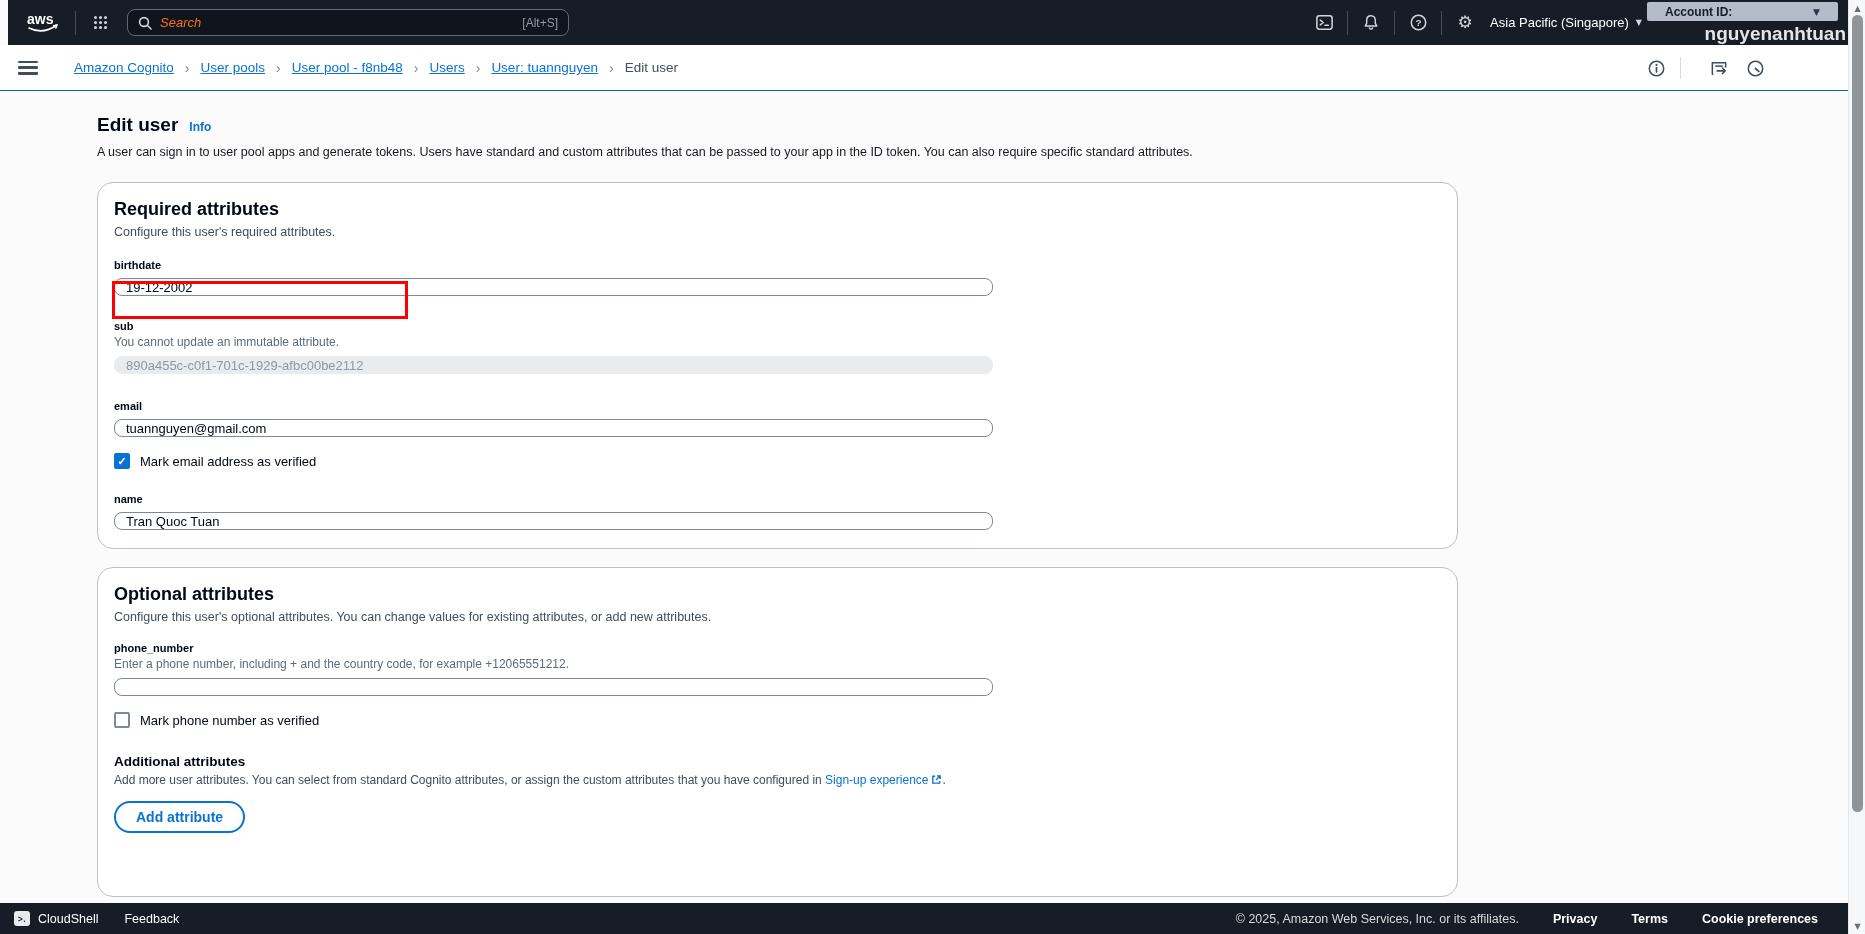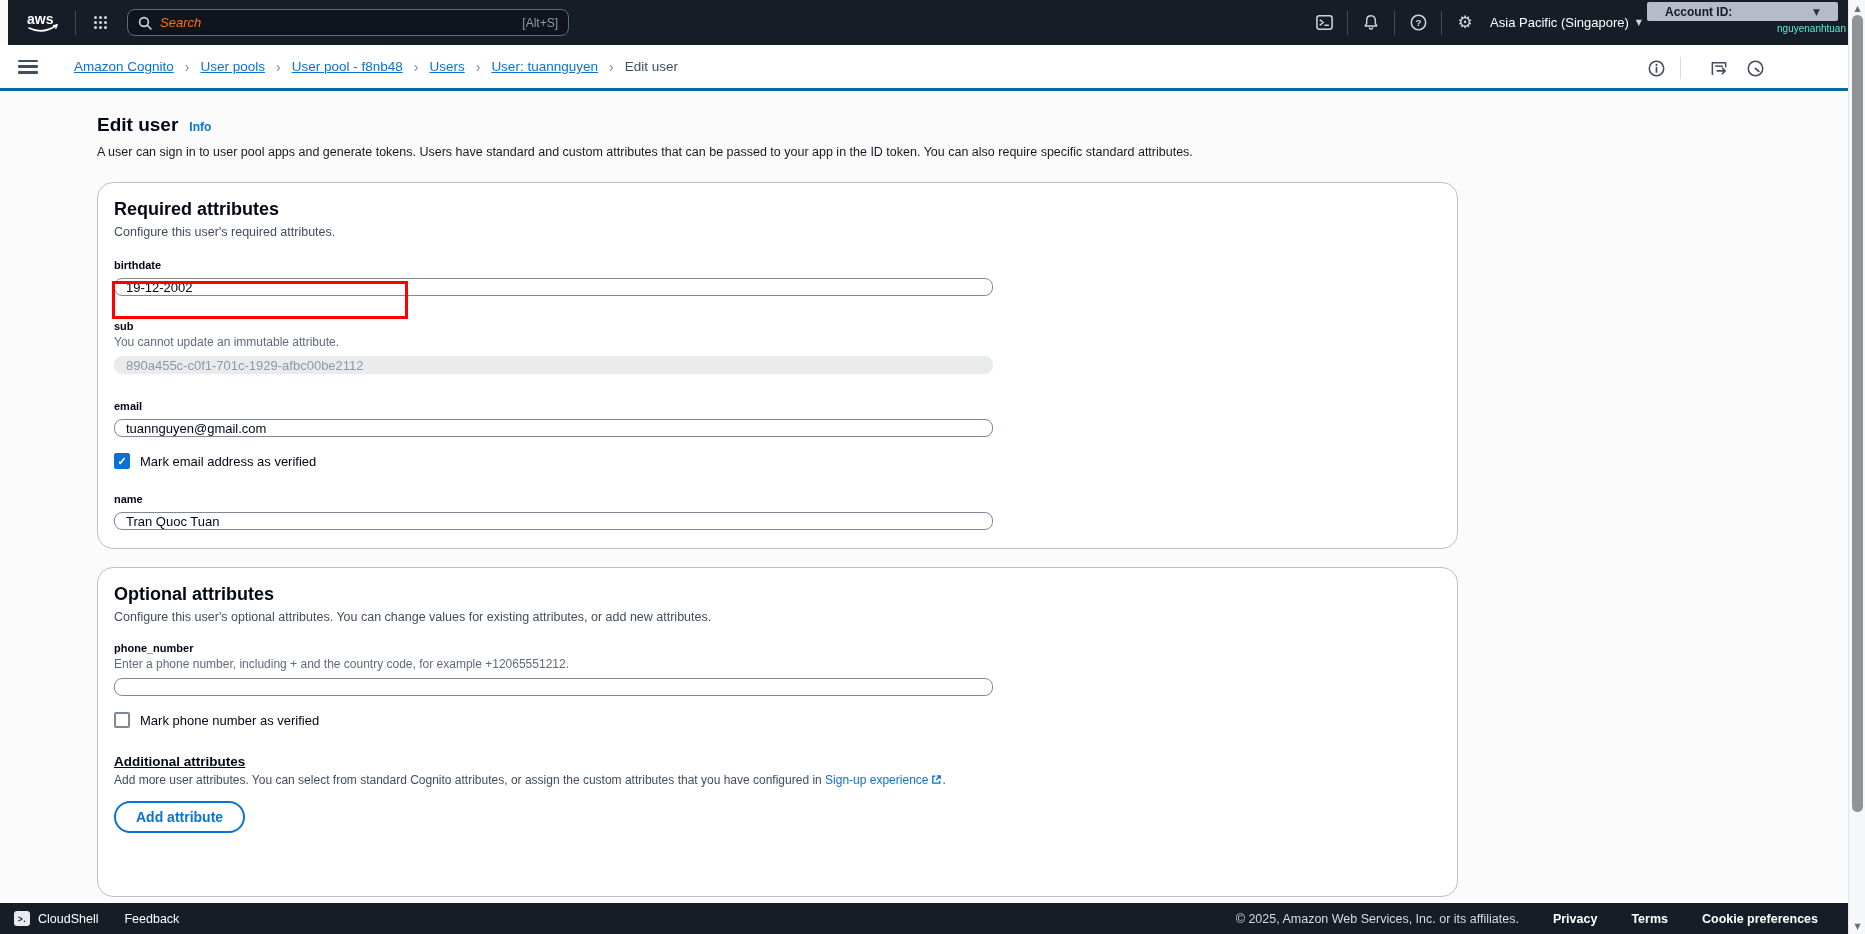--- a/index.html
+++ b/index.html
@@ -17,27 +17,27 @@
      box-shadow:5px 0 #d1d5db,10px 0 #d1d5db,0 5px #d1d5db,5px 5px #d1d5db,10px 5px #d1d5db,0 10px #d1d5db,5px 10px #d1d5db,10px 10px #d1d5db; }
   .search-box { margin-left:16px; width:442px; height:27px; background:#10151d; border:1px solid #5f6b7a; border-radius:8px; display:flex; align-items:center; padding:0 10px; }
   .search-box .placeholder { font-style:italic; color:#f97316; font-size:13px; margin-left:8px; flex:1; }
   .search-box .shortcut { color:#8d99a8; font-size:12px; }
   .nav-right { position:absolute; right:231px; top:0; height:45px; display:flex; align-items:center; }
   .nav-iconbtn { width:22px; height:22px; display:flex; align-items:center; justify-content:center; cursor:pointer; }
   .nav-right .nav-vdiv { margin:0 12px; }
   .region-btn { display:flex; align-items:center; gap:7px; color:#ffffff; font-size:13px; margin-left:14px; cursor:pointer; }
   .caret-down { font-family:"DejaVu Sans", sans-serif; font-size:8px; color:#d1d5db; }
   .gear-glyph { font-family:"DejaVu Sans", sans-serif; font-size:17px; color:#d1d5db; line-height:1; }
-  .username { position:absolute; top:23px; right:27px; color:#5eead4; font-size:10px; font-weight:normal; z-index:31; }
+  .username { position:absolute; top:23px; right:27px; color:#e5e5e5; font-size:19px; font-weight:bold; z-index:31; }
   .account-overlay { position:absolute; top:2px; right:27px; width:191px; height:19px; background:#b3bcc8; border-radius:2px; display:flex; align-items:center; justify-content:space-between; padding:0 18px; z-index:45; }
   .account-overlay .lbl { font-size:12px; font-weight:bold; color:#131c28; }
   .account-overlay .caret { font-family:"DejaVu Sans", sans-serif; font-size:9px; color:#2a3648; }
 
   
-  .crumbbar { position:absolute; top:45px; left:0; width:1848px; height:46px; background:#ffffff; border-bottom:3px solid #0369a1; display:flex; align-items:center; z-index:20; }
+  .crumbbar { position:absolute; top:45px; left:0; width:1848px; height:46px; background:#ffffff; border-bottom:1px solid #0369a1; display:flex; align-items:center; z-index:20; }
   .hamburger { width:20px; height:14px; margin-left:18px; display:flex; flex-direction:column; justify-content:space-between; cursor:pointer; }
   .hamburger span { display:block; height:2.5px; background:#414d5c; border-radius:1px; }
   .crumbs { display:flex; align-items:center; margin-left:36px; font-size:13.5px; }
   .crumb-link { color:#0972d3; text-decoration:underline; cursor:pointer; }
   .crumb-sep { color:#7d8998; margin:0 11px; font-size:14px; }
   .crumb-current { color:#414d5c; }
   .crumb-icons { position:absolute; right:82px; top:0; height:46px; display:flex; align-items:center; }
   .crumb-icons .nav-vdiv { background:#d6dbe0; margin:0 13px; height:22px; }
   .crumb-iconbtn { width:22px; height:22px; display:flex; align-items:center; justify-content:center; cursor:pointer; margin-left:14px; }
 
@@ -63,21 +63,21 @@
   .input-wrap { position:relative; width:879px; }
   .red-box { position:absolute; left:-2px; top:3px; width:296px; height:38px; border:3px solid #ff0000; pointer-events:none; z-index:5; }
 
   .check-row { margin-top:16px; display:flex; align-items:center; }
   .checkbox { width:16px; height:16px; border-radius:2px; display:flex; align-items:center; justify-content:center; cursor:pointer; flex:none; }
   .checkbox.checked { background:#0972d3; border:1px solid #0972d3; color:#fff; font-size:11px; font-weight:bold; }
   .checkbox.unchecked { background:#fff; border:2px solid #7d8998; }
   .check-label { margin-left:10px; font-size:13px; color:#000716; }
 
   .additional { margin-top:26px; }
-  .additional-title { font-size:13.5px; font-weight:bold; color:#000716;text-decoration:underline; }
+  .additional-title { font-size:13.5px; font-weight:bold; color:#000716; }
   .additional-desc { margin-top:4px; font-size:12px; color:#414d5c; }
   .inline-link { color:#0972d3; cursor:pointer; }
   .ext-icon { display:inline-block; vertical-align:-1px; margin-left:3px; }
   .add-attr-btn { margin-top:14px; height:32px; padding:0 20px; background:#ffffff; border:2px solid #0972d3; border-radius:17px; color:#0972d3; font-size:14px; font-weight:bold; font-family:"Liberation Sans", sans-serif; cursor:pointer; }
 
   
   .footer { position:absolute; bottom:0; left:0; width:1848px; height:31px; background:#161d26; display:flex; align-items:center; z-index:40; }
   .footer-left { display:flex; align-items:center; margin-left:14px; gap:26px; }
   .cloudshell { display:flex; align-items:center; gap:8px; cursor:pointer; }
   .cs-icon { width:16px; height:15px; background:#e8eaed; border-radius:3px; display:flex; align-items:center; justify-content:center; font-size:8.5px; font-weight:bold; color:#161d26; letter-spacing:0.5px; }

